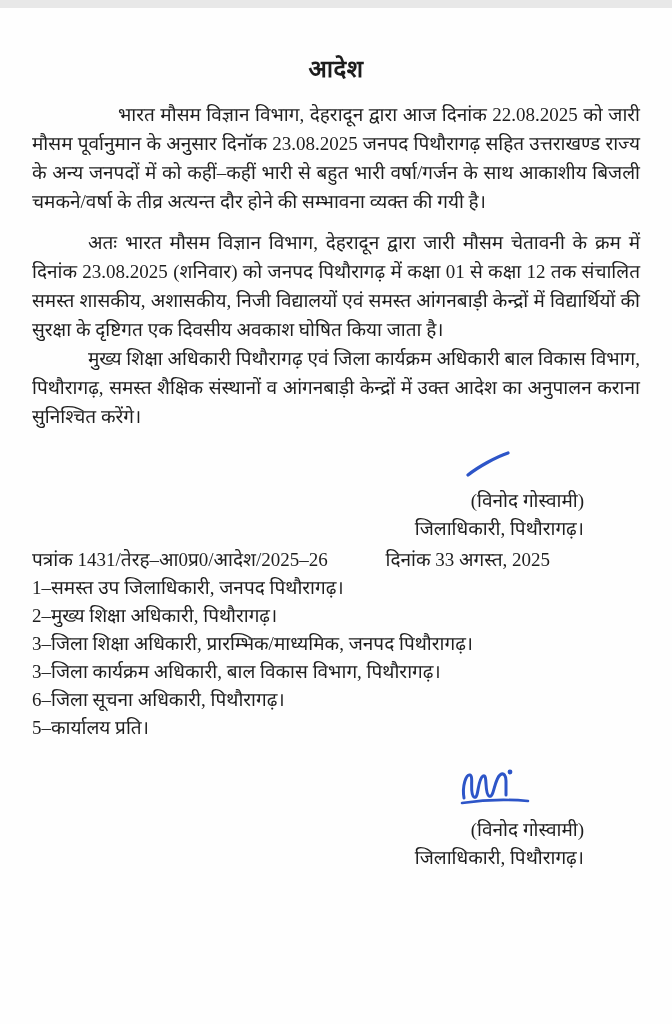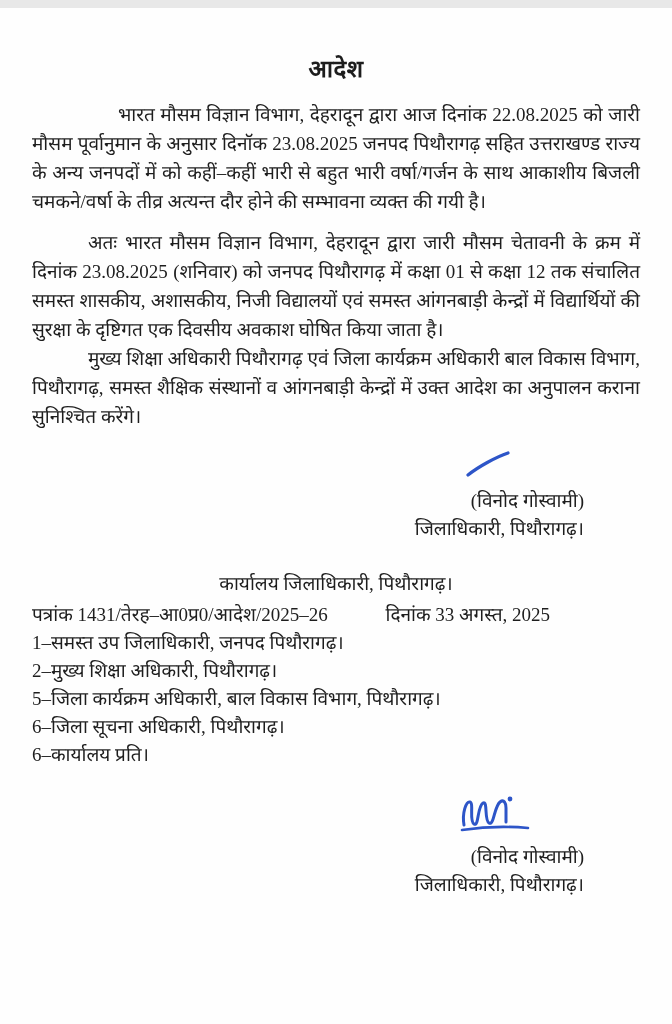--- a/index.html
+++ b/index.html
@@ -85,34 +85,34 @@
   <div class="sig-block">
     <span class="sig-mark">
       <svg width="52" height="30" viewBox="0 0 52 30" aria-hidden="true">
         <path d="M6 26 C16 18, 34 8, 46 4" fill="none" stroke="#2d55c8" stroke-width="3.2" stroke-linecap="round"></path>
       </svg>
     </span>
     <div class="sig-line">(विनोद गोस्वामी)</div>
     <div class="sig-line">जिलाधिकारी, पिथौरागढ़।</div>
   </div>
 
-  <div class="office-line">कार्यालय जिलाधिकारी, पिथौरागढ़।</div>
 
   <div class="ref-row">
     <span>पत्रांक 1431/तेरह–आ0प्र0/आदेश/2025–26</span>
     <span>दिनांक 33 अगस्त, 2025</span>
   </div>
 
 
   <div class="copy-list">
     <div class="copy-item">1–समस्त उप जिलाधिकारी, जनपद पिथौरागढ़।</div>
     <div class="copy-item">2–मुख्य शिक्षा अधिकारी, पिथौरागढ़।</div>
-    <div class="copy-item">5–जिला कार्यक्रम अधिकारी, बाल विकास विभाग, पिथौरागढ़।</div>
+    <div class="copy-item">3–जिला शिक्षा अधिकारी, प्रारम्भिक/माध्यमिक, जनपद पिथौरागढ़।</div>
+    <div class="copy-item">3–जिला कार्यक्रम अधिकारी, बाल विकास विभाग, पिथौरागढ़।</div>
     <div class="copy-item">6–जिला सूचना अधिकारी, पिथौरागढ़।</div>
-    <div class="copy-item">6–कार्यालय प्रति।</div>
+    <div class="copy-item">5–कार्यालय प्रति।</div>
   </div>
 
   <div class="sig-block-2">
     <span class="sig-mark">
       <svg width="74" height="44" viewBox="0 0 74 44" aria-hidden="true">
         <path d="M6 34 C4 22, 8 10, 12 11 C16 12, 11 30, 16 33 C21 36, 19 16, 25 12 C30 9, 26 29, 31 32 C36 35, 36 16, 42 11 C46 8, 48 12, 48 17 L48 31" fill="none" stroke="#2d55c8" stroke-width="3" stroke-linecap="round"></path>
         <circle cx="52" cy="8" r="2.4" fill="#2d55c8"></circle>
         <path d="M4 39 C24 36, 48 35, 70 37" fill="none" stroke="#2d55c8" stroke-width="2.6" stroke-linecap="round"></path>
       </svg>
     </span>

